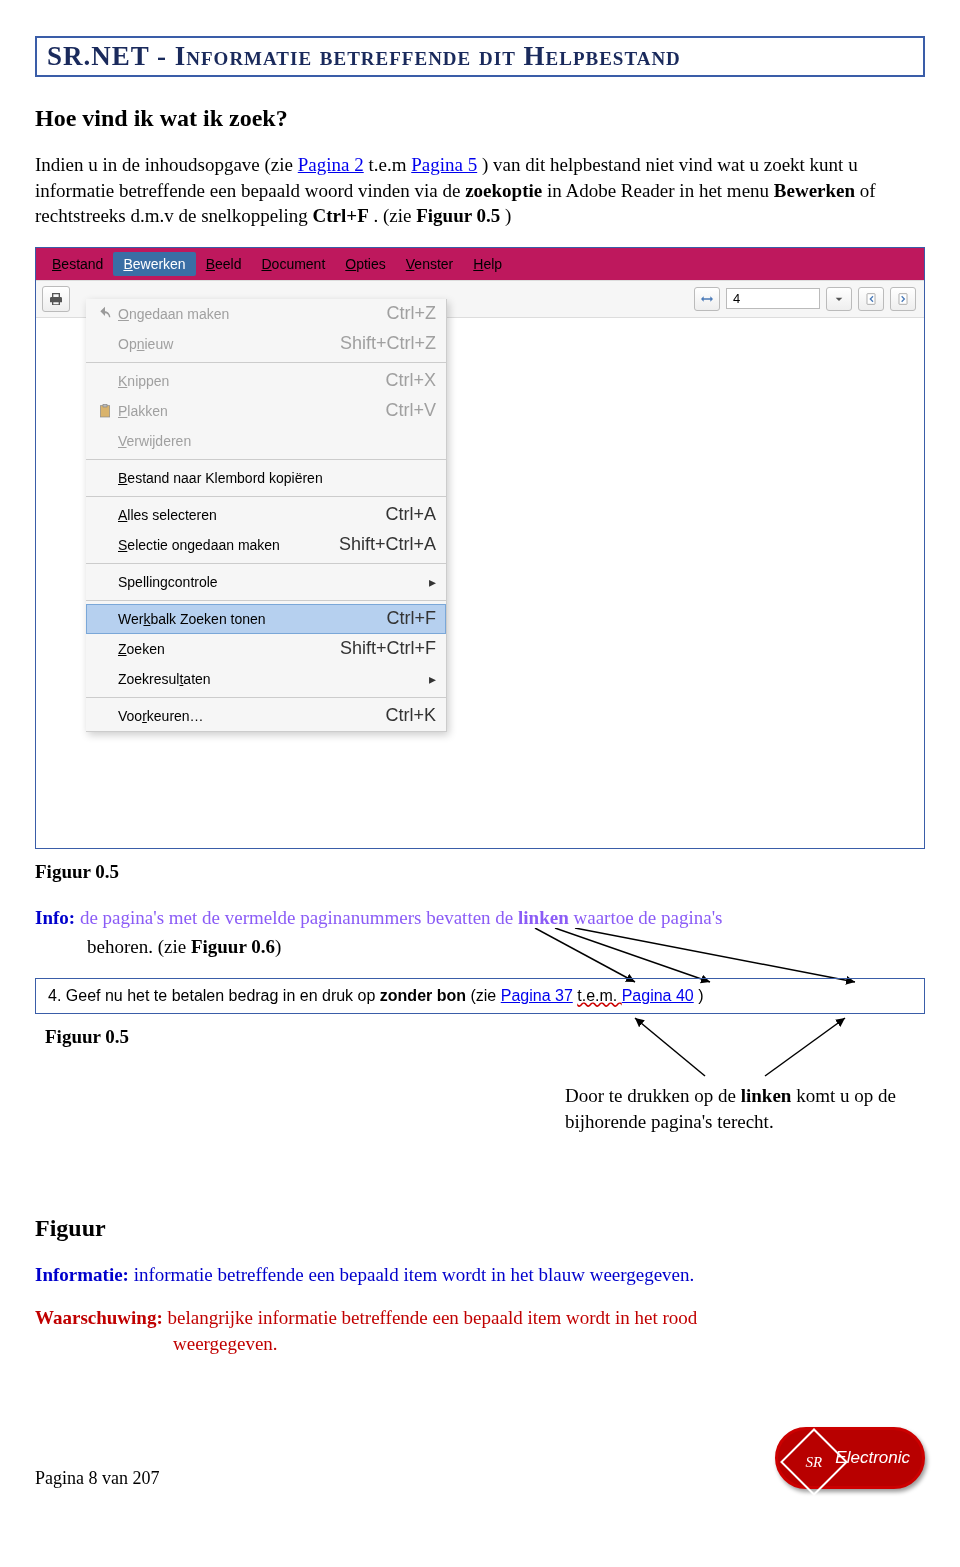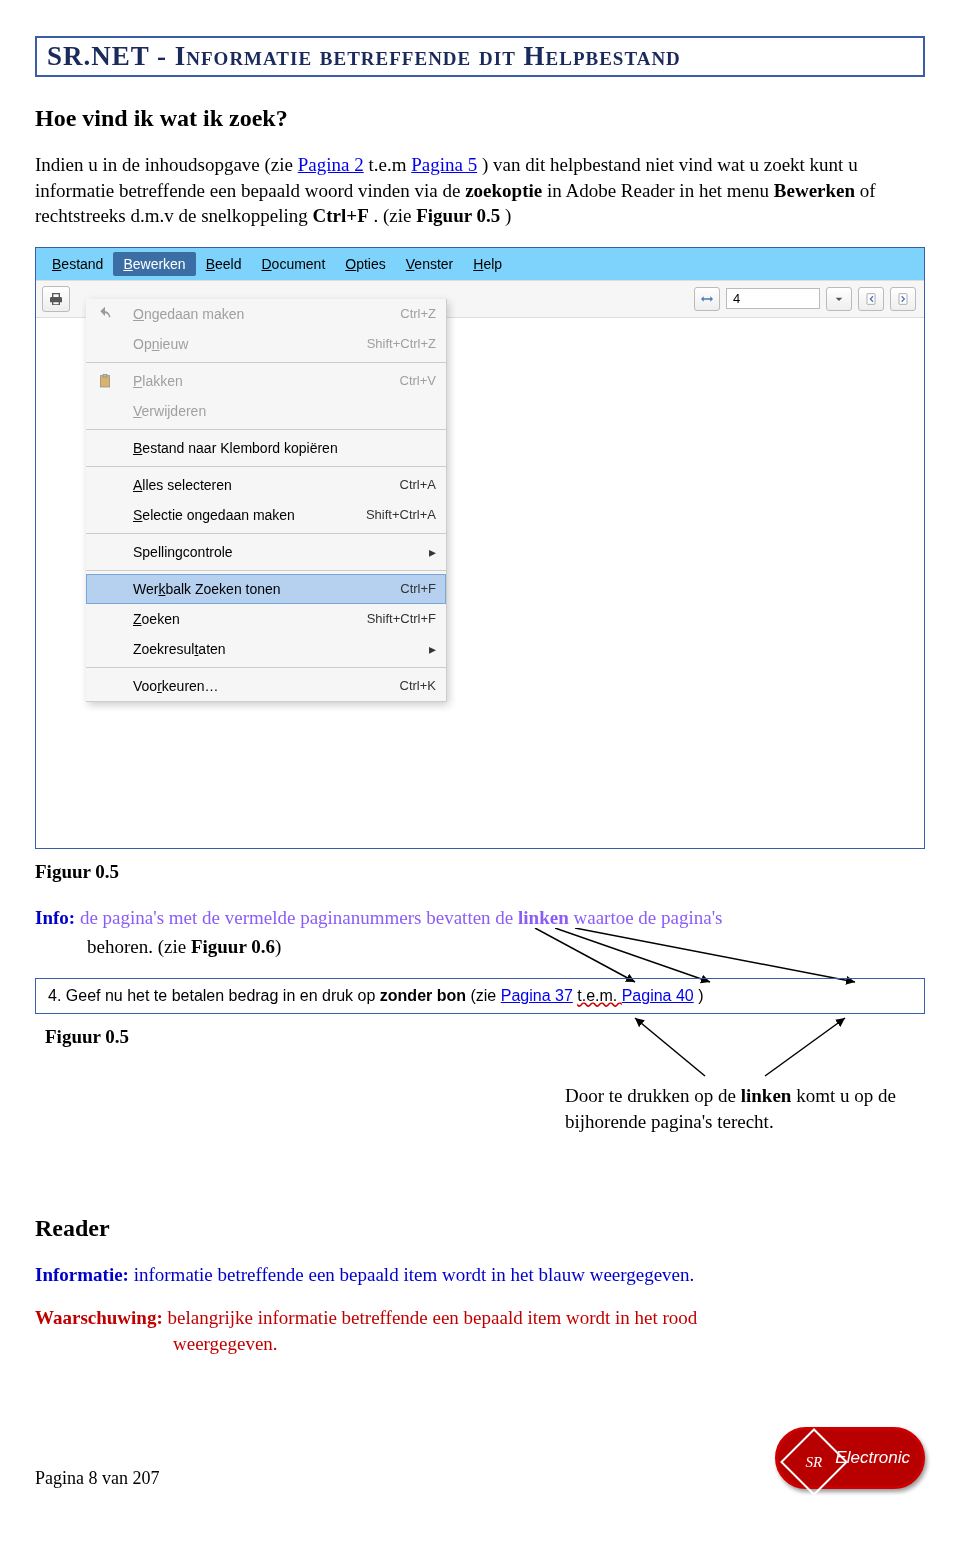--- a/index.html
+++ b/index.html
@@ -35,21 +35,21 @@
   p { margin: 12px 0 18px 0; line-height: 1.35; }
   .link { color: #0000ee; text-decoration: underline; cursor: pointer; }
   .bold { font-weight: bold; }
   .blue { color: #0000cc; }
   .red { color: #c00000; }
 
   .figure1 {
     border: 1px solid #3a5da8;
     margin-top: 8px;
     margin-bottom: 8px;
-    background: #7dd3fc;
+    background: #be185d;
   }
   .menubar {
     display: flex;
     font-family: Tahoma, Verdana, sans-serif;
     font-size: 14px;
     padding: 4px 0 4px 6px;
     border-bottom: 1px solid #ddd;
   }
   .menubar .menu-item { padding: 4px 10px; border-radius: 2px; }
   .menubar .menu-item.active { background: #3a6ea5; color: #fff; }
@@ -84,25 +84,24 @@
     box-shadow: 2px 3px 8px rgba(0,0,0,0.2);
     z-index: 5;
   }
   .dropdown-panel .row {
     display: flex;
     align-items: center;
     padding: 4px 10px 4px 6px;
     font-family: Tahoma, sans-serif;
     font-size: 14px;
     height: 22px;
-    gap: 15px;
   }
   .dropdown-panel .row .icon-slot { width: 26px; display: inline-flex; justify-content: center; }
   .dropdown-panel .row .label { flex: 1; }
-  .dropdown-panel .row .shortcut { color: #333; font-size: 13px; }
+  .dropdown-panel .row .shortcut { color: #333; font-size: 18px; }
   .dropdown-panel .row.disabled { color: #a0a0a0; }
   .dropdown-panel .row.disabled .shortcut { color: #a0a0a0; }
   .dropdown-panel .sep { border-top: 1px solid #ccc; margin: 3px 0; }
   .dropdown-panel .row.highlight { background: #b6d0ef; border: 1px solid #7aa7d8; padding: 3px 9px 3px 5px; }
   .dropdown-panel .row .arrow { width: 12px; text-align: right; color: #333; }
   .dropdown-panel .row .ul { text-decoration: underline; }
 
   .toolbar .right-group {
     margin-left: auto;
     display: flex;
@@ -235,20 +234,25 @@
             </span>
             <span class="label"><span class="ul">O</span>ngedaan maken</span>
             <span class="shortcut">Ctrl+Z</span>
           </div>
           <div class="row disabled">
             <span class="icon-slot"></span>
             <span class="label">Op<span class="ul">n</span>ieuw</span>
             <span class="shortcut">Shift+Ctrl+Z</span>
           </div>
           <div class="sep"></div>
+          <div class="row disabled">
+            <span class="icon-slot"></span>
+            <span class="label"><span class="ul">K</span>nippen</span>
+            <span class="shortcut">Ctrl+X</span>
+          </div>
           <div class="row disabled">
             <span class="icon-slot">
               <svg class="ico" viewBox="0 0 24 24">
                 <rect x="5" y="4" width="14" height="17" fill="#d9b36c" stroke="#888"></rect>
                 <rect x="9" y="2" width="6" height="4" fill="#bbb" stroke="#888"></rect>
               </svg>
             </span>
             <span class="label"><span class="ul">P</span>lakken</span>
             <span class="shortcut">Ctrl+V</span>
           </div>
@@ -380,21 +384,21 @@
       </defs>
     <line x1="670" y1="62" x2="600" y2="4" stroke="#000" stroke-width="1.5" marker-end="url(#ah2)"></line>
     <line x1="730" y1="62" x2="810" y2="4" stroke="#000" stroke-width="1.5" marker-end="url(#ah2)"></line>
   </svg>
 
   <div class="link-note">
     <span>Door te drukken op de </span><span class="bold">linken</span><span> komt u op de bijhorende pagina's terecht.</span>
   </div>
 </div>
 
-<h2 style="margin-top:80px;">Reader</h2>
+<h2 style="margin-top:80px;">Figuur</h2>
 
 <p>
   <span class="bold blue">Informatie:</span>
   <span class="blue"> informatie betreffende een bepaald item wordt in het blauw weergegeven.</span>
 </p>
 
 <p style="margin-bottom:0;">
   <span class="bold red">Waarschuwing:</span>
   <span class="red"> belangrijke informatie betreffende een bepaald item wordt in het rood</span>
 </p>

